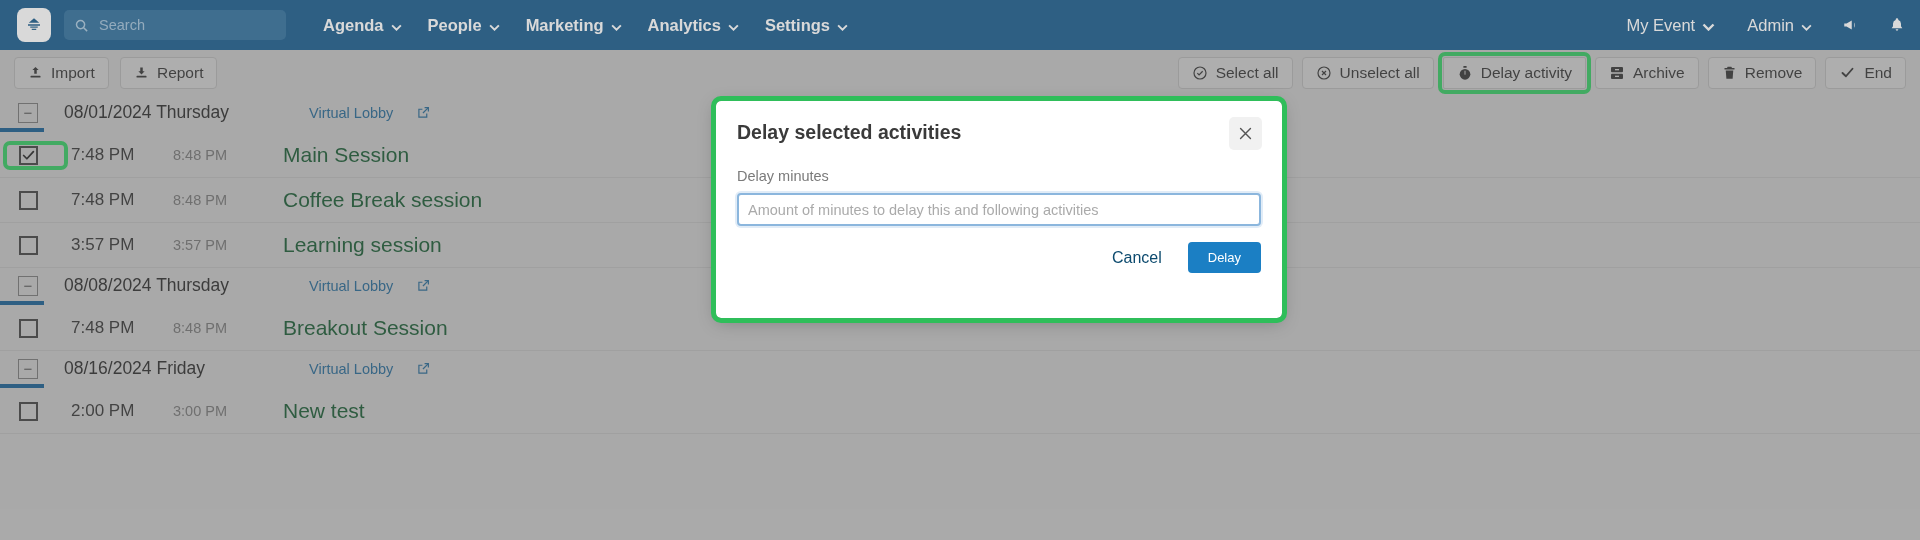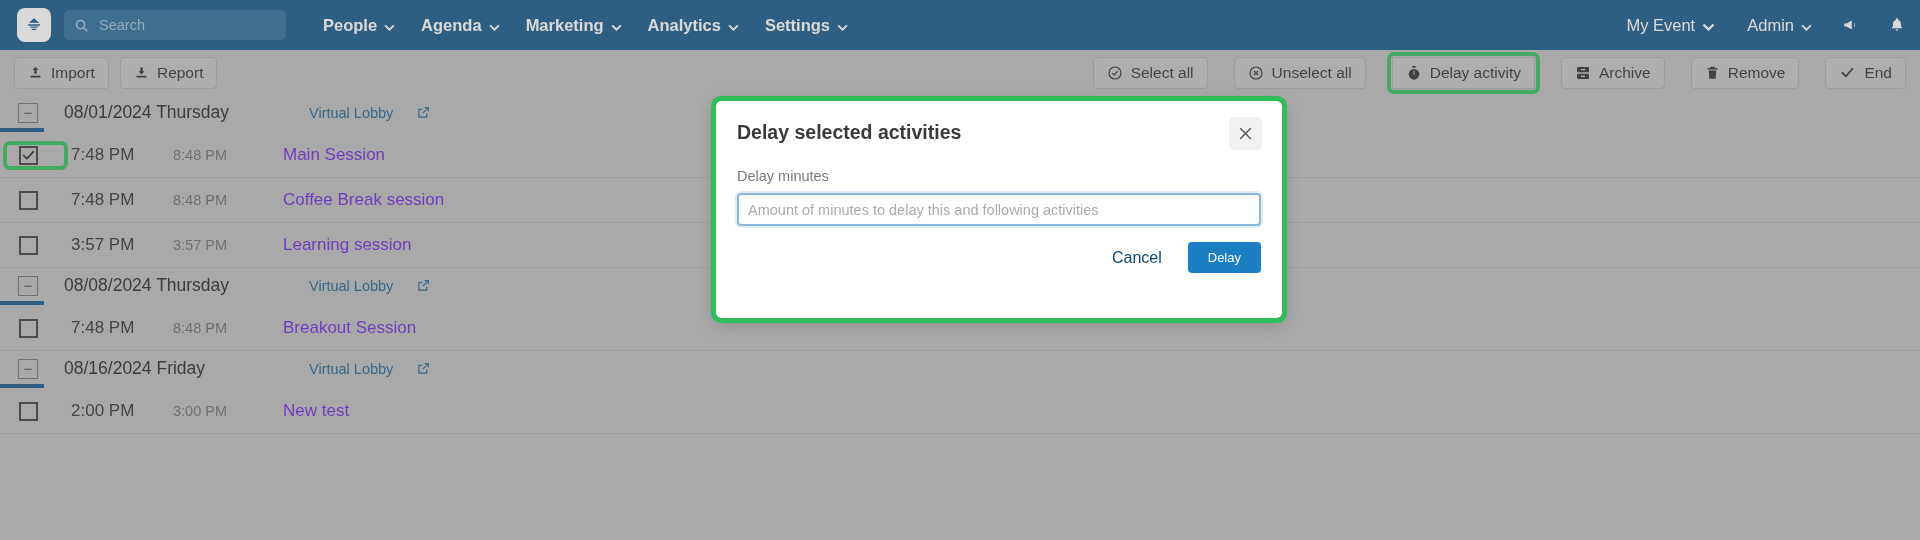--- a/index.html
+++ b/index.html
@@ -62,21 +62,21 @@
   }
   .btn {
     height: 32px; background: #c4c4c4;
     border: 1px solid #a9a9a9; border-radius: 4px;
     display: inline-flex; align-items: center; gap: 8px;
     padding: 0 13px; font-size: 15.5px; color: #2f2f2f;
     cursor: pointer; white-space: nowrap;
     font-family: "Liberation Sans", sans-serif;
   }
   .toolbar-left { display: flex; gap: 11px; }
-  .toolbar-right { margin-left: auto; display: flex; gap: 26px; align-items: flex-end; }
+  .toolbar-right { margin-left: auto; display: flex; gap: 9px; align-items: flex-end; }
   .hl-green {
     outline: 4px solid #2fbe5a;
     outline-offset: 1px;
     border-radius: 2px;
   }
 
   
   .agenda { width: 100%; background: #bdbdbd; position: relative; z-index: 1; }
   .date-row {
     height: 38px; display: flex; align-items: center;
@@ -106,21 +106,21 @@
   }
   .cb {
     width: 19px; height: 19px; border: 2px solid #3b3b3b;
     margin-left: 11px; margin-right: 25px;
     display: flex; align-items: center; justify-content: center;
     background: transparent; cursor: pointer; flex: none;
   }
   .cb-wrap { display: flex; align-items: center; }
   .time-start { font-size: 17px; color: #303030; width: 110px; padding-left: 8px; }
   .time-end   { font-size: 14.5px; color: #6d6d6d; width: 100px; }
-  .act-title  { font-size: 17px; color: #6d28d9; padding-left: 10px; }
+  .act-title  { font-size: 21px; color: #14532d; padding-left: 10px; }
 
   
   .overlay {
     position: absolute; inset: 0;
     background: rgba(120,120,120,0.28);
     z-index: 10;
   }
   .modal {
     position: absolute;
     left: 716px; top: 101px;
@@ -187,29 +187,29 @@
       <svg width="15" height="15" viewBox="0 0 24 24" fill="none" stroke="#a8c7dd" stroke-width="2.4">
         <circle cx="10.5" cy="10.5" r="6.5"></circle>
           <line x1="15.5" y1="15.5" x2="21" y2="21"></line>
       </svg>
     </span>
     <input class="search-input" type="text" placeholder="Search" style="">
   </div>
 
   <div class="nav-menu">
     <div class="nav-item">
+      <span>Agenda</span>
+      <span class="caret">
+        <svg width="11" height="7" viewBox="0 0 12 8" fill="none" stroke="#fff" stroke-width="2.2">
+            <path d="M1 1.5 L6 6.5 L11 1.5"></path>
+          </svg>
+      </span>
+    </div>
+    <div class="nav-item">
       <span>People</span>
-      <span class="caret">
-        <svg width="11" height="7" viewBox="0 0 12 8" fill="none" stroke="#fff" stroke-width="2.2">
-            <path d="M1 1.5 L6 6.5 L11 1.5"></path>
-          </svg>
-      </span>
-    </div>
-    <div class="nav-item">
-      <span>Agenda</span>
       <span class="caret">
         <svg width="11" height="7" viewBox="0 0 12 8" fill="none" stroke="#fff" stroke-width="2.2">
             <path d="M1 1.5 L6 6.5 L11 1.5"></path>
           </svg>
       </span>
     </div>
     <div class="nav-item">
       <span>Marketing</span>
       <span class="caret">
         <svg width="11" height="7" viewBox="0 0 12 8" fill="none" stroke="#fff" stroke-width="2.2">

